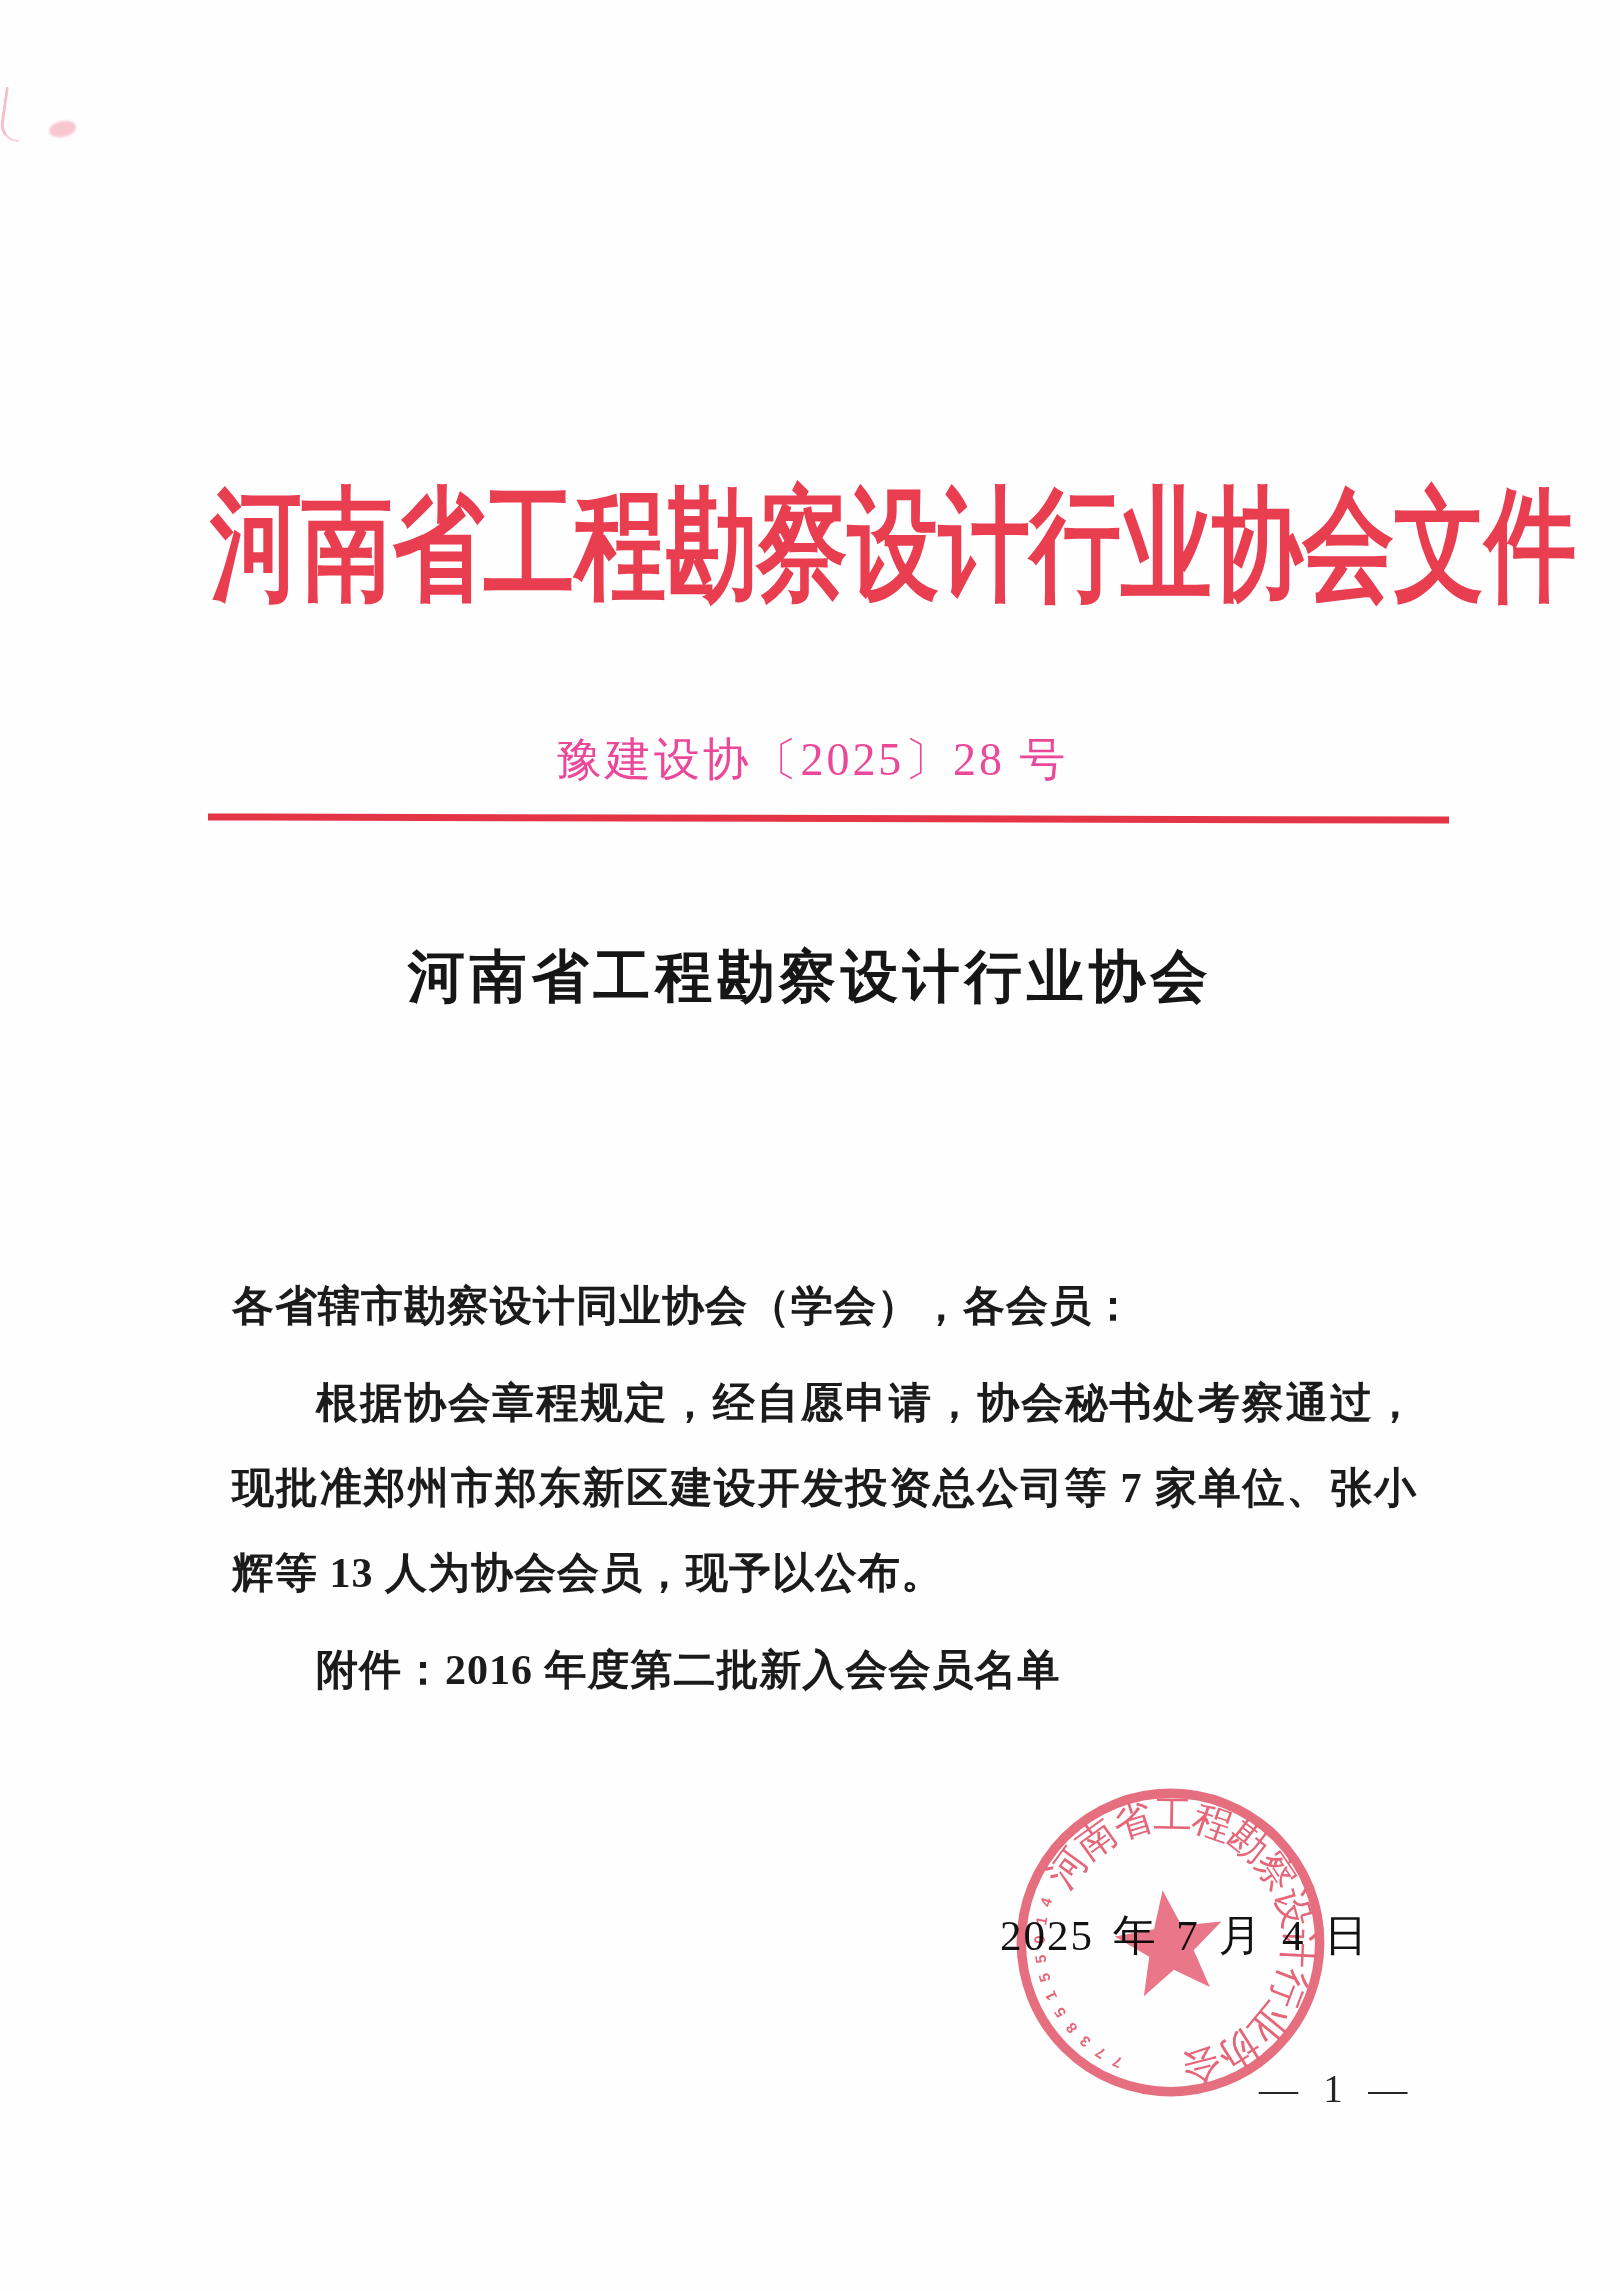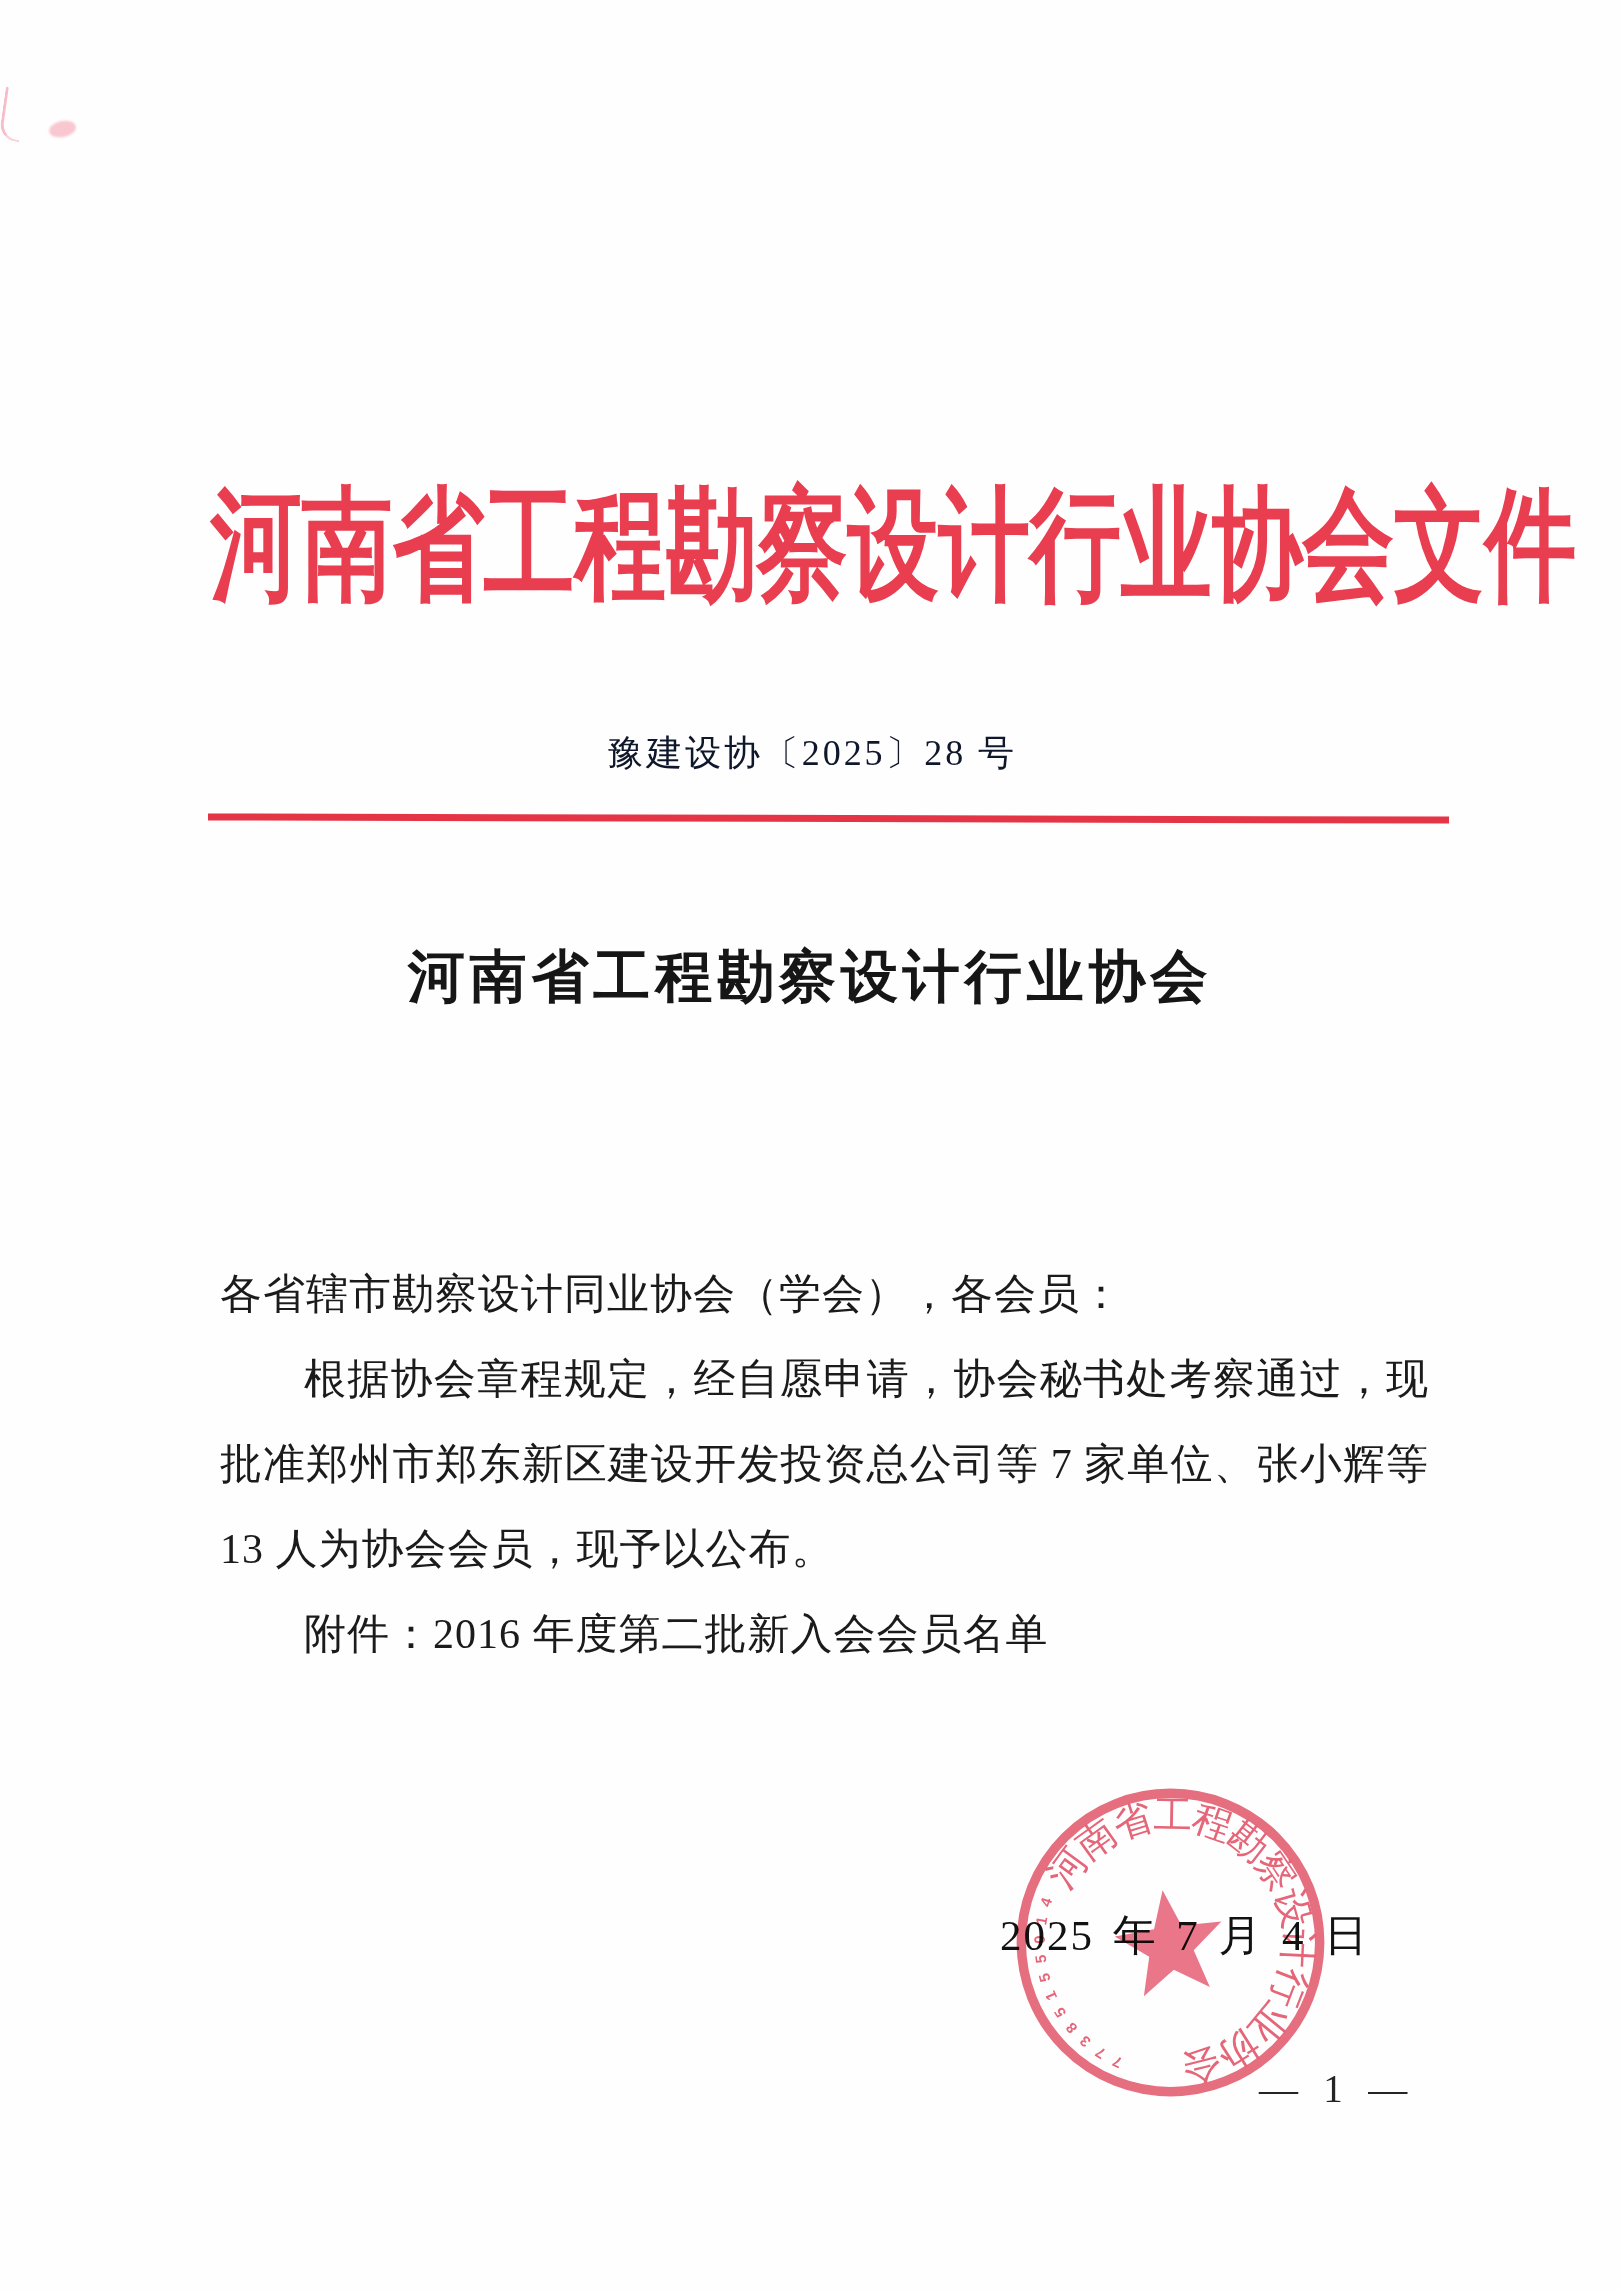--- a/index.html
+++ b/index.html
@@ -37,22 +37,22 @@
     white-space:nowrap;
     transform:scaleX(.74);
     letter-spacing:0;
     line-height:1.25;
   }
 
   
   .doc-number{
     position:absolute;top:729px;left:17px;right:12.7px;
     text-align:center;
-    font-size:36px;
-    color:#0f172a;
+    font-size:46px;
+    color:#ec4899;
     letter-spacing:2.9px;
   }
 
   
   .red-rule{
     position:absolute;left:208px;top:815px;width:1241px;height:6.9px;
     transform:rotate(.15deg);
   }
 
   
@@ -68,21 +68,21 @@
 
   
   .body-block{
     position:absolute;left:220px;top:1252px;width:1209px;
     font-size:42px;
     line-height:85px;
     text-align:justify;
     letter-spacing:1px;
     color:#1b1b1b;
   }
-  .body-block p{margin:0;}
+  .body-block p{margin:12px;font-weight:bold;}
   .indent{text-indent:2em;}
   .attachment{text-indent:2em;margin-top:39px;}
 
   
   .seal{
     position:absolute;left:1010px;top:1782px;width:321px;height:321px;
     opacity:.93;
   }
   .seal svg{width:100%;height:100%;}
 

